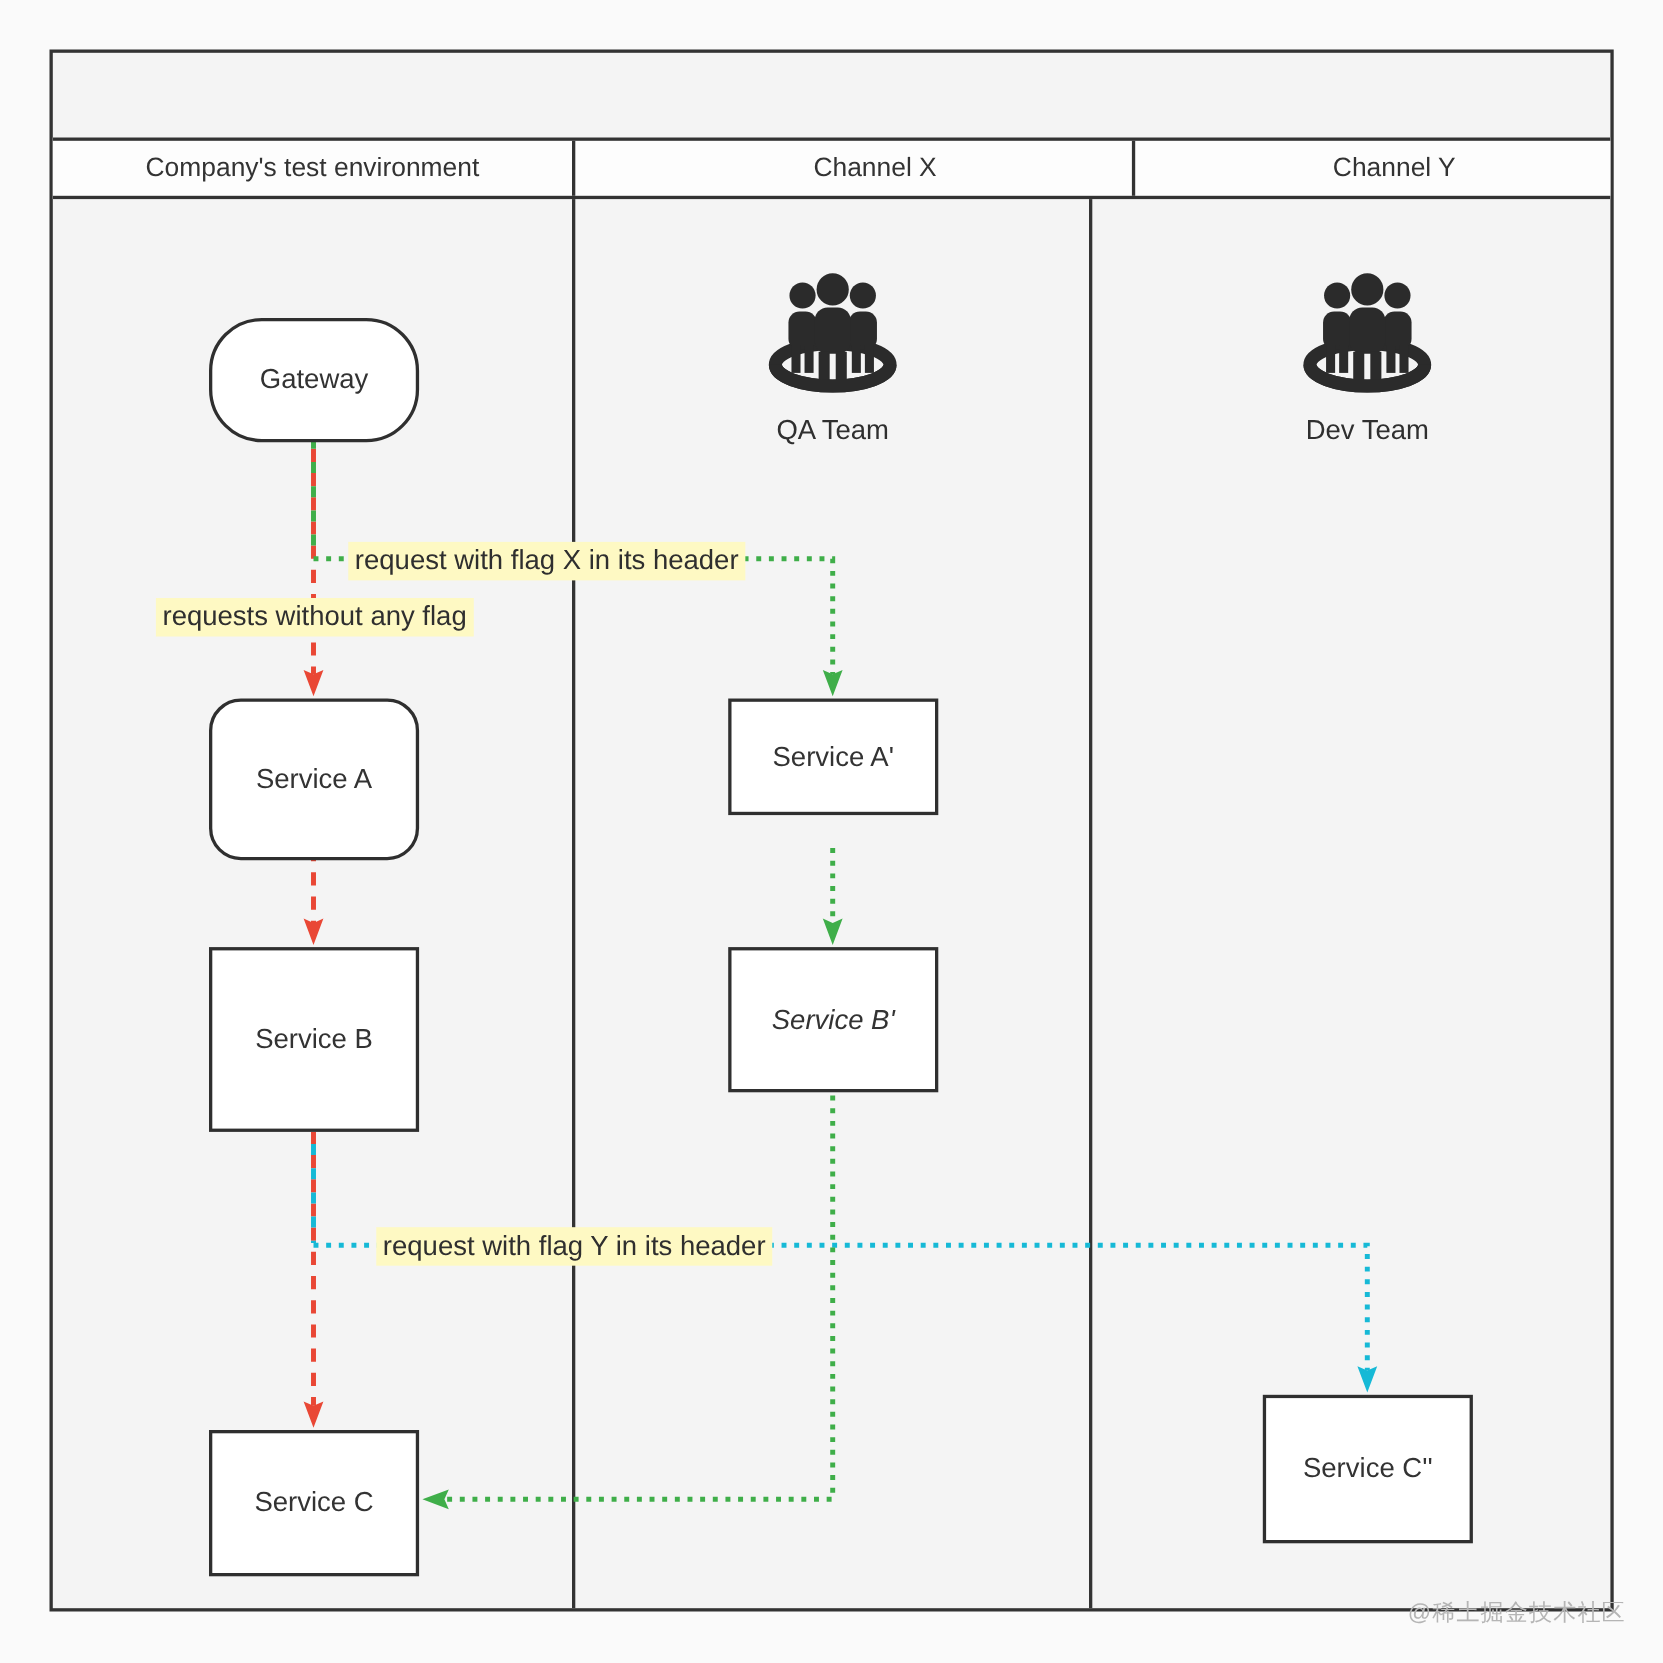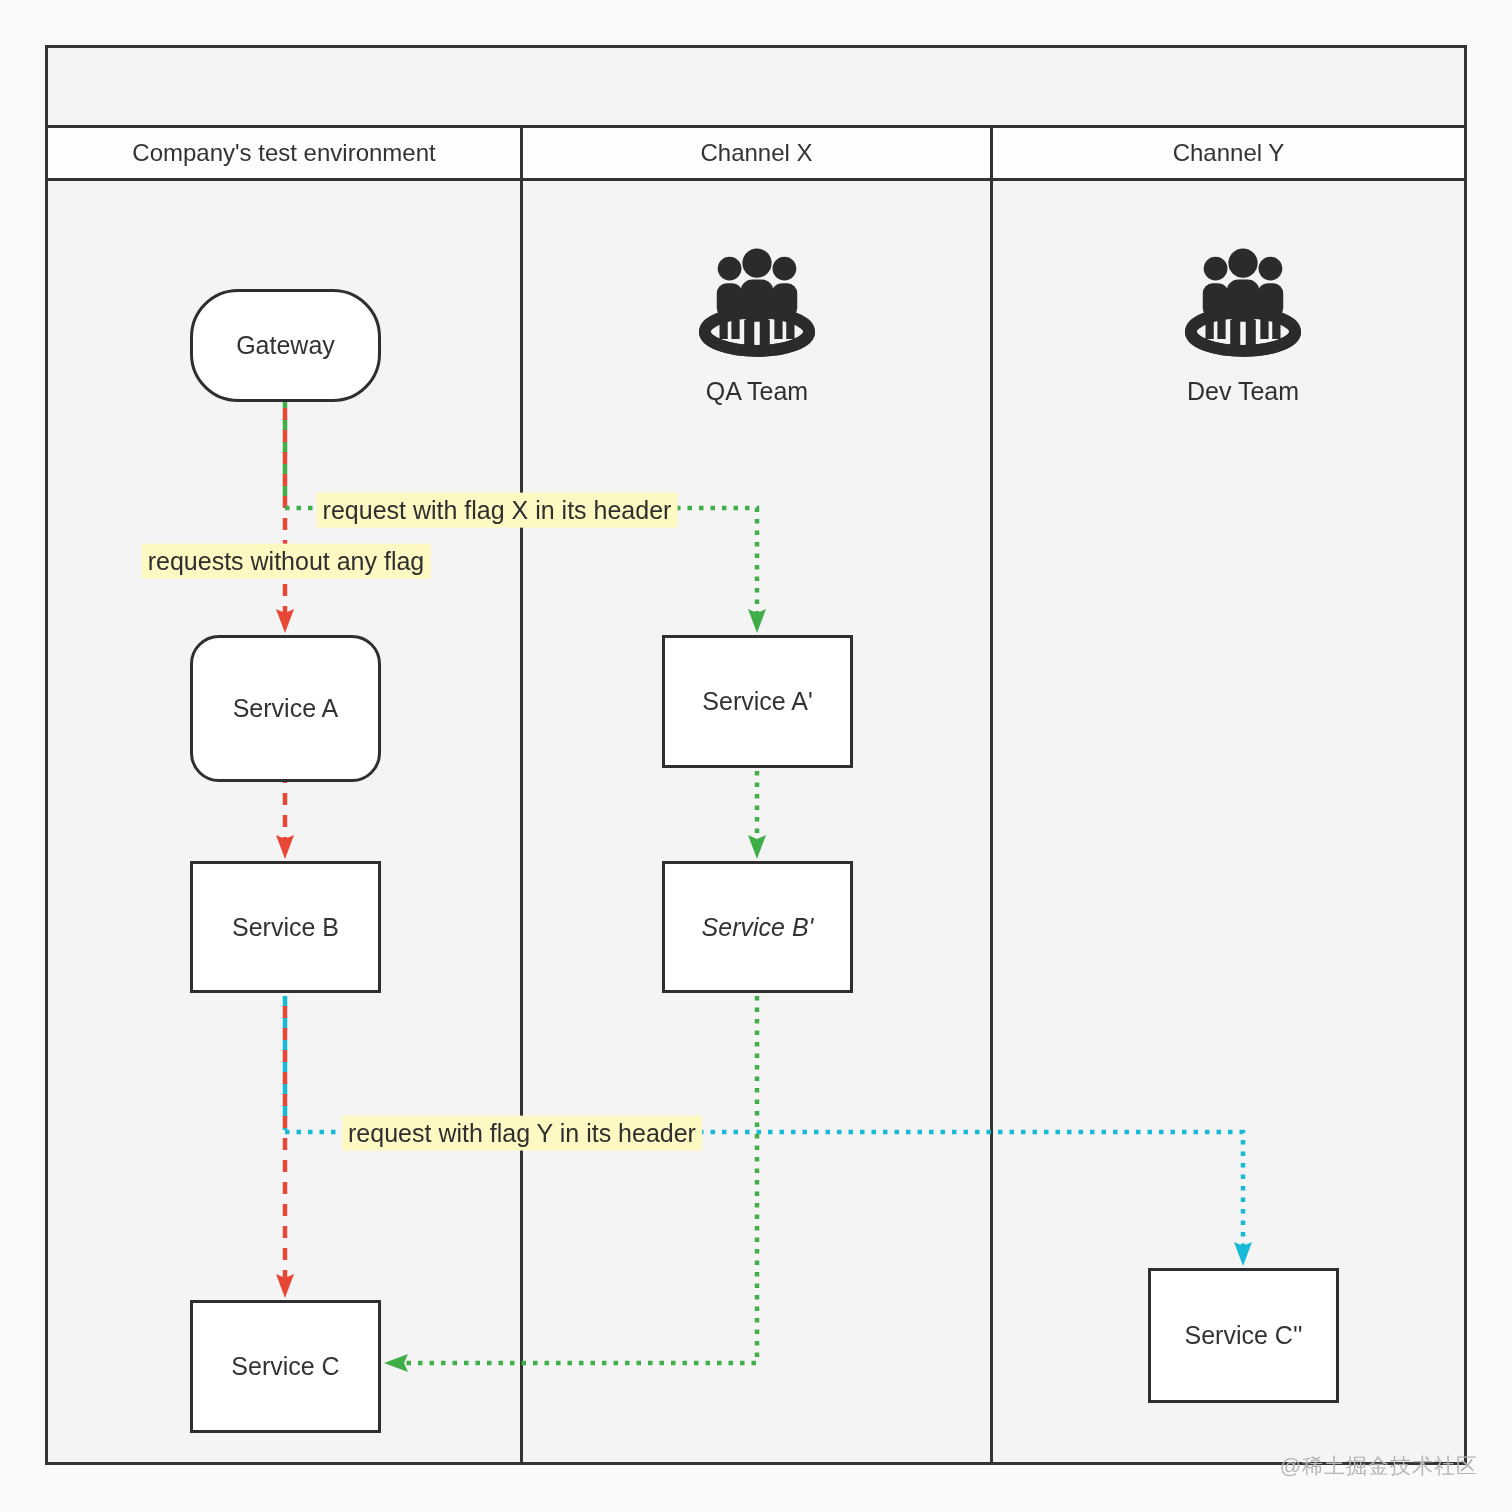--- a/index.html
+++ b/index.html
@@ -15,21 +15,21 @@
   }
   .title-band{
     position:absolute;left:48px;top:48px;width:1416px;height:74px;
     background:#fdfdfd;border-bottom:3px solid #333;
     display:flex;align-items:center;justify-content:center;
     font-size:28px;letter-spacing:0.5px;
   }
   .header-band{
     position:absolute;left:48px;top:125px;width:1416px;height:56px;
     display:flex;border-top:3px solid #333;border-bottom:3px solid #333;
-    box-sizing:border-box;background:#fdfdfd;
+    box-sizing:border-box;background:#fdfdfd;gap:39px;
   }
   .header-cell{
     display:flex;align-items:center;justify-content:center;
     font-size:24px;box-sizing:border-box;height:100%;
   }
   .hc1{width:475px;border-right:3px solid #333;}
   .hc2{width:470px;border-right:3px solid #333;}
   .hc3{flex:1;}
   .divider{position:absolute;top:181px;width:3px;height:1281px;background:#333;}
   #divider-1{left:520px;}
@@ -37,23 +37,23 @@
 
   svg.edges{position:absolute;left:0;top:0;width:1512px;height:1512px;pointer-events:none;}
 
   .node{
     position:absolute;background:#fff;border:3px solid #2f2f2f;
     display:flex;align-items:center;justify-content:center;
     font-size:25px;box-sizing:border-box;
   }
   #gateway{left:190px;top:289px;width:191px;height:113px;border-radius:48px;}
   #service-a {left:190px;top:635px;width:191px;height:147px;border-radius:29px;}
-  #service-b {left:190px;top:861px;width:191px;height:132px;}
+  #service-b {left:190px;top:861px;width:191px;height:168px;}
   #service-c {left:190px;top:1300px;width:191px;height:133px;}
-  #service-a1{left:662px;top:635px;width:191px;height:133px;}
+  #service-a1{left:662px;top:635px;width:191px;height:106px;}
   #service-b1{left:662px;top:861px;width:191px;height:132px;font-style:italic;}
   #service-c2{left:1148px;top:1268px;width:191px;height:135px;}
 
   .edge-label{
     position:absolute;transform:translate(-50%,-50%);
     background:#fef9c3;padding:3px 6px;font-size:25px;white-space:nowrap;
     color:#2f2f2f;line-height:1.15;
   }
   #label-flag-x{left:497px;top:510px;}
   #label-no-flag{left:286px;top:561px;}

